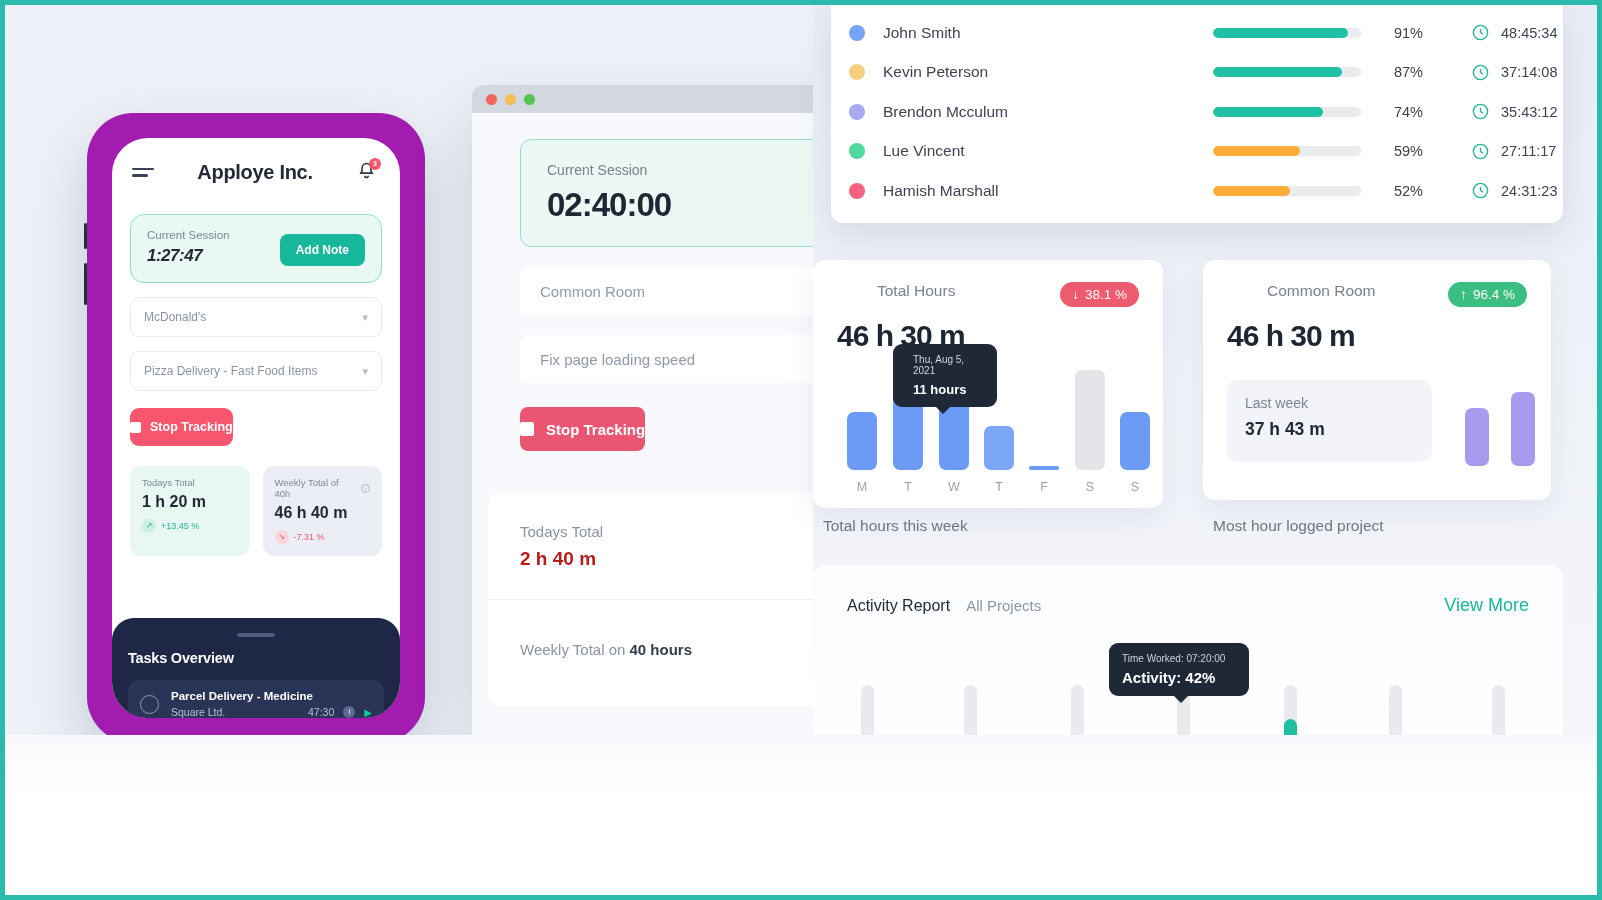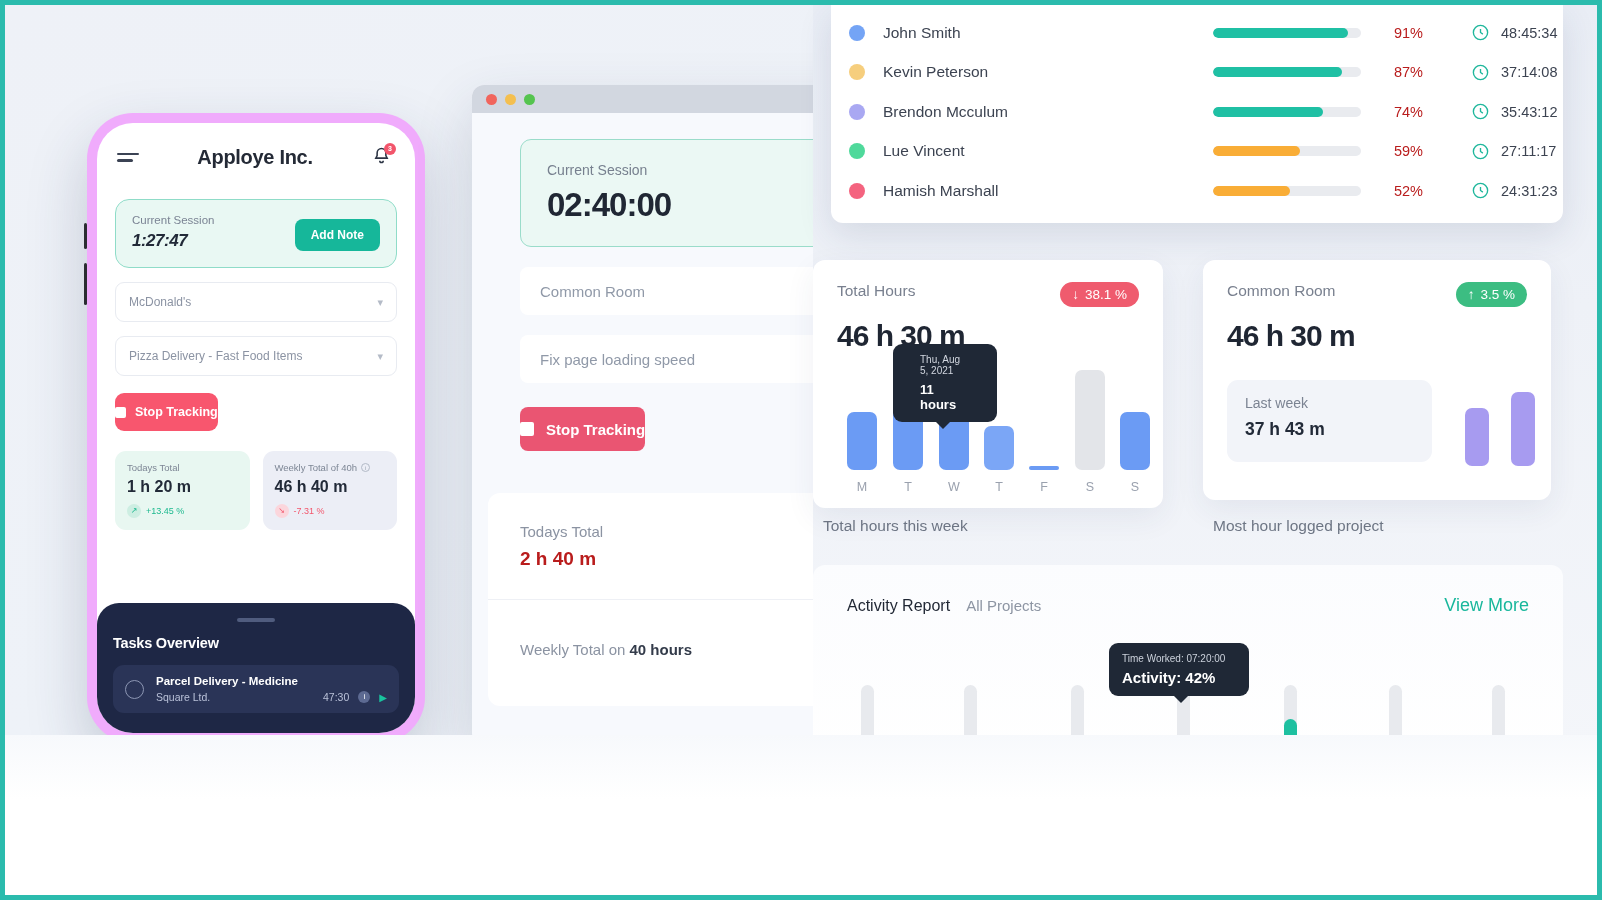--- a/index.html
+++ b/index.html
@@ -34,24 +34,24 @@
     text-align:center;
     font-size:76px; font-weight:bold; letter-spacing:-1px;
     color:#4a86f7;
     font-family:"DejaVu Sans", sans-serif;
   }
 
   
   #phone {
     position:absolute; left:82px; top:108px;
     width:338px; height:630px;
-    background:#f0abfc;
+    background:#a21caf;
     border-radius:46px;
     box-shadow:0 26px 60px rgba(40,55,90,.22);
-    padding:10px;
+    padding:25px;
   }
   #phone-screen {
     width:100%; height:100%;
     background:#ffffff;
     border-radius:36px;
     overflow:hidden; position:relative;
   }
   .ph-btn { position:absolute; left:-3px; width:3px; background:#2a2d31; border-radius:2px; }
 
   #ph-header {
@@ -197,47 +197,47 @@
     position:absolute; left:826px; top:0; right:34px; height:218px;
     background:#fff; border-radius:0 0 12px 12px;
     box-shadow:0 12px 34px rgba(45,60,95,.12);
     padding:8px 0 0 0;
   }
   .u-row { display:flex; align-items:center; height:39.5px; padding:0 0 0 18px; }
   .u-dot { width:16px; height:16px; border-radius:50%; flex:0 0 auto; }
   .u-name { margin-left:18px; width:330px; font-size:15.5px; color:#3c4351; }
   .u-bar  { width:148px; height:10px; background:#e9ebef; border-radius:6px; overflow:hidden; flex:0 0 auto; }
   .u-bar span { display:block; height:100%; border-radius:6px; }
-  .u-pct  { width:62px; text-align:right; font-size:14.5px; color:#b91c1c; }
+  .u-pct  { width:62px; text-align:right; font-size:14.5px; color:#404040; }
   .u-clock{ margin-left:48px; display:flex; align-items:center; gap:11px; }
   .u-clock svg { width:19px; height:19px; display:block; }
   .u-time { font-size:14.5px; color:#3c4351; }
 
   
   .card {
     position:absolute; background:#fff; border-radius:12px;
     box-shadow:0 10px 30px rgba(45,60,95,.07);
   }
   #card-hours { left:808px; top:255px; width:350px; height:248px; padding:22px 24px 0 24px; }
   #card-room  { left:1198px; top:255px; width:348px; height:240px; padding:22px 24px 0 24px; }
 
   .card-head { display:flex; align-items:flex-start; justify-content:space-between; }
-  .card-head .lbl { font-size:15.5px; color:#79808f; }
+  .card-head .lbl { font-size:15.5px; color:#79808f;margin-left:40px; }
   .pill { border-radius:14px; padding:5px 12px; font-size:13.5px; color:#fff; display:flex; align-items:center; gap:6px; }
   .pill.down { background:#ef5b6e; } .pill.up { background:#3cbd82; }
   .card .big { font-size:30px; font-weight:bold; color:#1f2633; letter-spacing:-1px; margin-top:12px; }
 
   
   #barchart { position:absolute; left:24px; right:18px; bottom:38px; height:112px; }
   .bar-col { position:absolute; bottom:0; width:30px; }
   .bar-col .bar { width:100%; border-radius:7px; background:#6b9bf4; position:absolute; bottom:0; }
   .bar-col .lbl { position:absolute; bottom:-24px; width:100%; text-align:center; font-size:12.5px; color:#9aa1ae; }
   #tooltip-hours {
     position:absolute; left:56px; top:-14px; width:104px;
-    background:#1f2836; border-radius:9px; padding:10px 27px; z-index:5;
+    background:#1f2836; border-radius:9px; padding:10px 20px; z-index:5;
   }
   #tooltip-hours .d { color:#d2d7e0; font-size:10px; margin-bottom:6px; }
   #tooltip-hours .h { color:#fff; font-size:13px; font-weight:bold; }
   #tooltip-hours .tip {
     position:absolute; left:42px; bottom:-7px; width:0; height:0;
     border-left:8px solid transparent; border-right:8px solid transparent; border-top:8px solid #1f2836;
   }
 
   
   #room-inner {
@@ -546,21 +546,21 @@
       </div>
     </div>
   </div>
   <div class="caption" style="left:818px; top:512px;">Total hours this week</div>
 
   <div class="card" id="card-room">
     <div class="card-head">
       <span class="lbl">Common Room</span>
       <span class="pill up">
         <span>↑</span>
-        <span>3.5 %</span>
+        <span>96.4 %</span>
       </span>
     </div>
     <div class="big">46 h 30 m</div>
 
     <div id="room-inner">
       <div class="l">Last week</div>
       <div class="v">37 h 43 m</div>
     </div>
     <div class="room-bar" style="left:262px; top:148px; height:58px;"></div>
     <div class="room-bar" style="left:308px; top:132px; height:74px;"></div>

